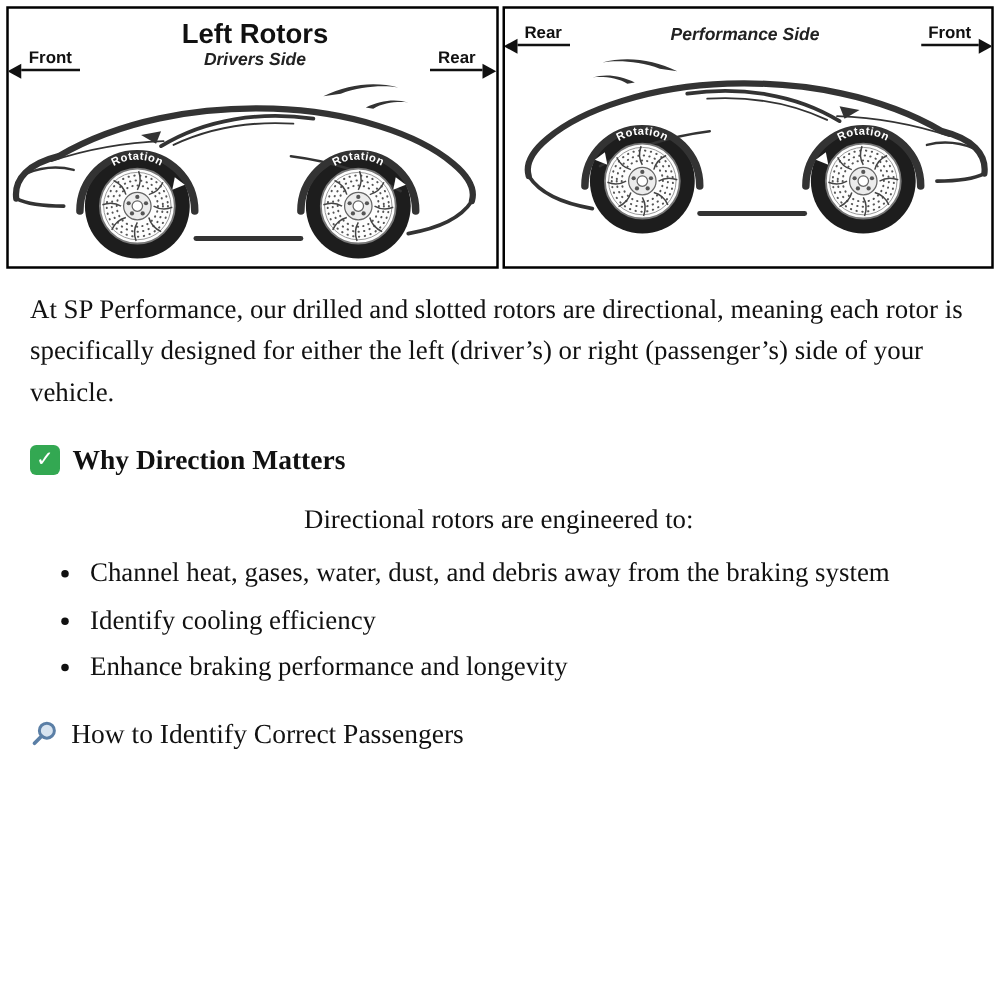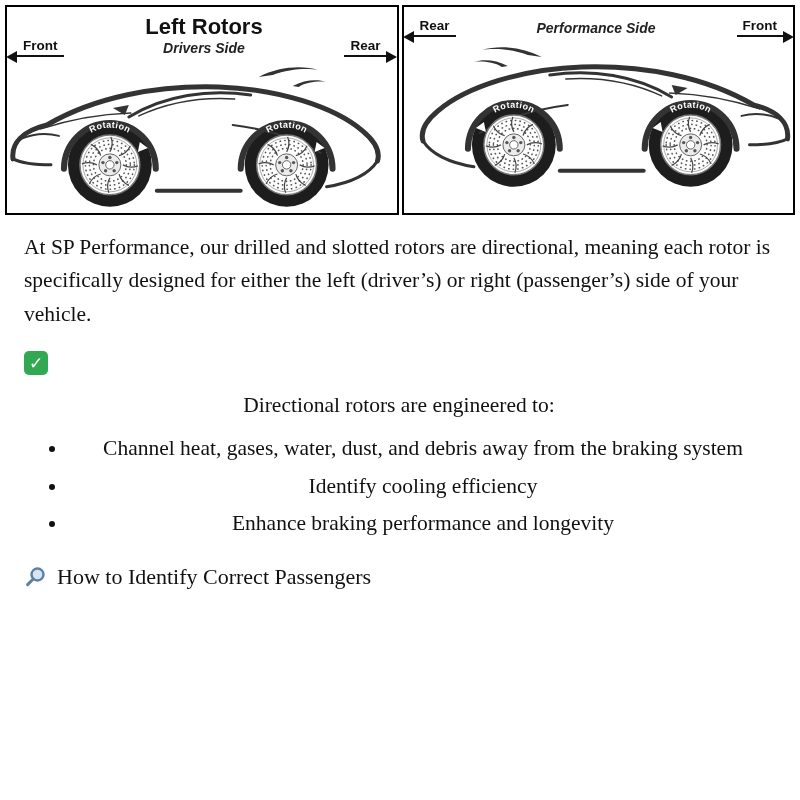--- a/index.html
+++ b/index.html
@@ -39,21 +39,21 @@
   
   .article { padding: 16px 26px 20px 24px; font-size: 21.5px; line-height: 1.55; }
   .intro { margin-bottom: 18px; }
   .section-heading {
     font-size: 22px; margin: 20px 0 14px 0; display: flex; align-items: center; gap: 10px;
   }
   .section-heading.bold { font-weight: 700; }
   .section-heading.regular { font-weight: 400; }
   .lead { margin-bottom: 10px; text-align: center; }
   ul.bullets { padding-left: 44px; margin: 6px 0 16px 0; }
-  ul.bullets li { padding-left: 4px; margin-bottom: 4px; text-align: center; }
+  ul.bullets li { padding-left: 4px; margin-bottom: 4px; }
 
   .check-icon {
     display: inline-flex; width: 24px; height: 24px; border-radius: 5px;
     background: #33a852; color: #fff; align-items: center; justify-content: center;
     font-family: "DejaVu Sans", sans-serif; font-size: 17px; font-weight: 700; flex: 0 0 auto;
   }
   .mag-icon { display: inline-block; flex: 0 0 auto; }
 </style>
 </head>
 <body>
@@ -168,20 +168,21 @@
     </svg>
   </div>
 </div>
 
 <div class="article">
 
   <p class="intro">At SP Performance, our drilled and slotted rotors are directional, meaning each rotor is specifically designed for either the left (driver’s) or right (passenger’s) side of your vehicle.</p>
 
   <h2 class="section-heading bold">
     <span class="check-icon">✓</span>
+    <span>Why Direction Matters</span>
   </h2>
 
   <p class="lead">Directional rotors are engineered to:</p>
 
   <ul class="bullets">
     <li>Channel heat, gases, water, dust, and debris away from the braking system</li>
     <li>Identify cooling efficiency</li>
     <li>Enhance braking performance and longevity</li>
   </ul>
 

